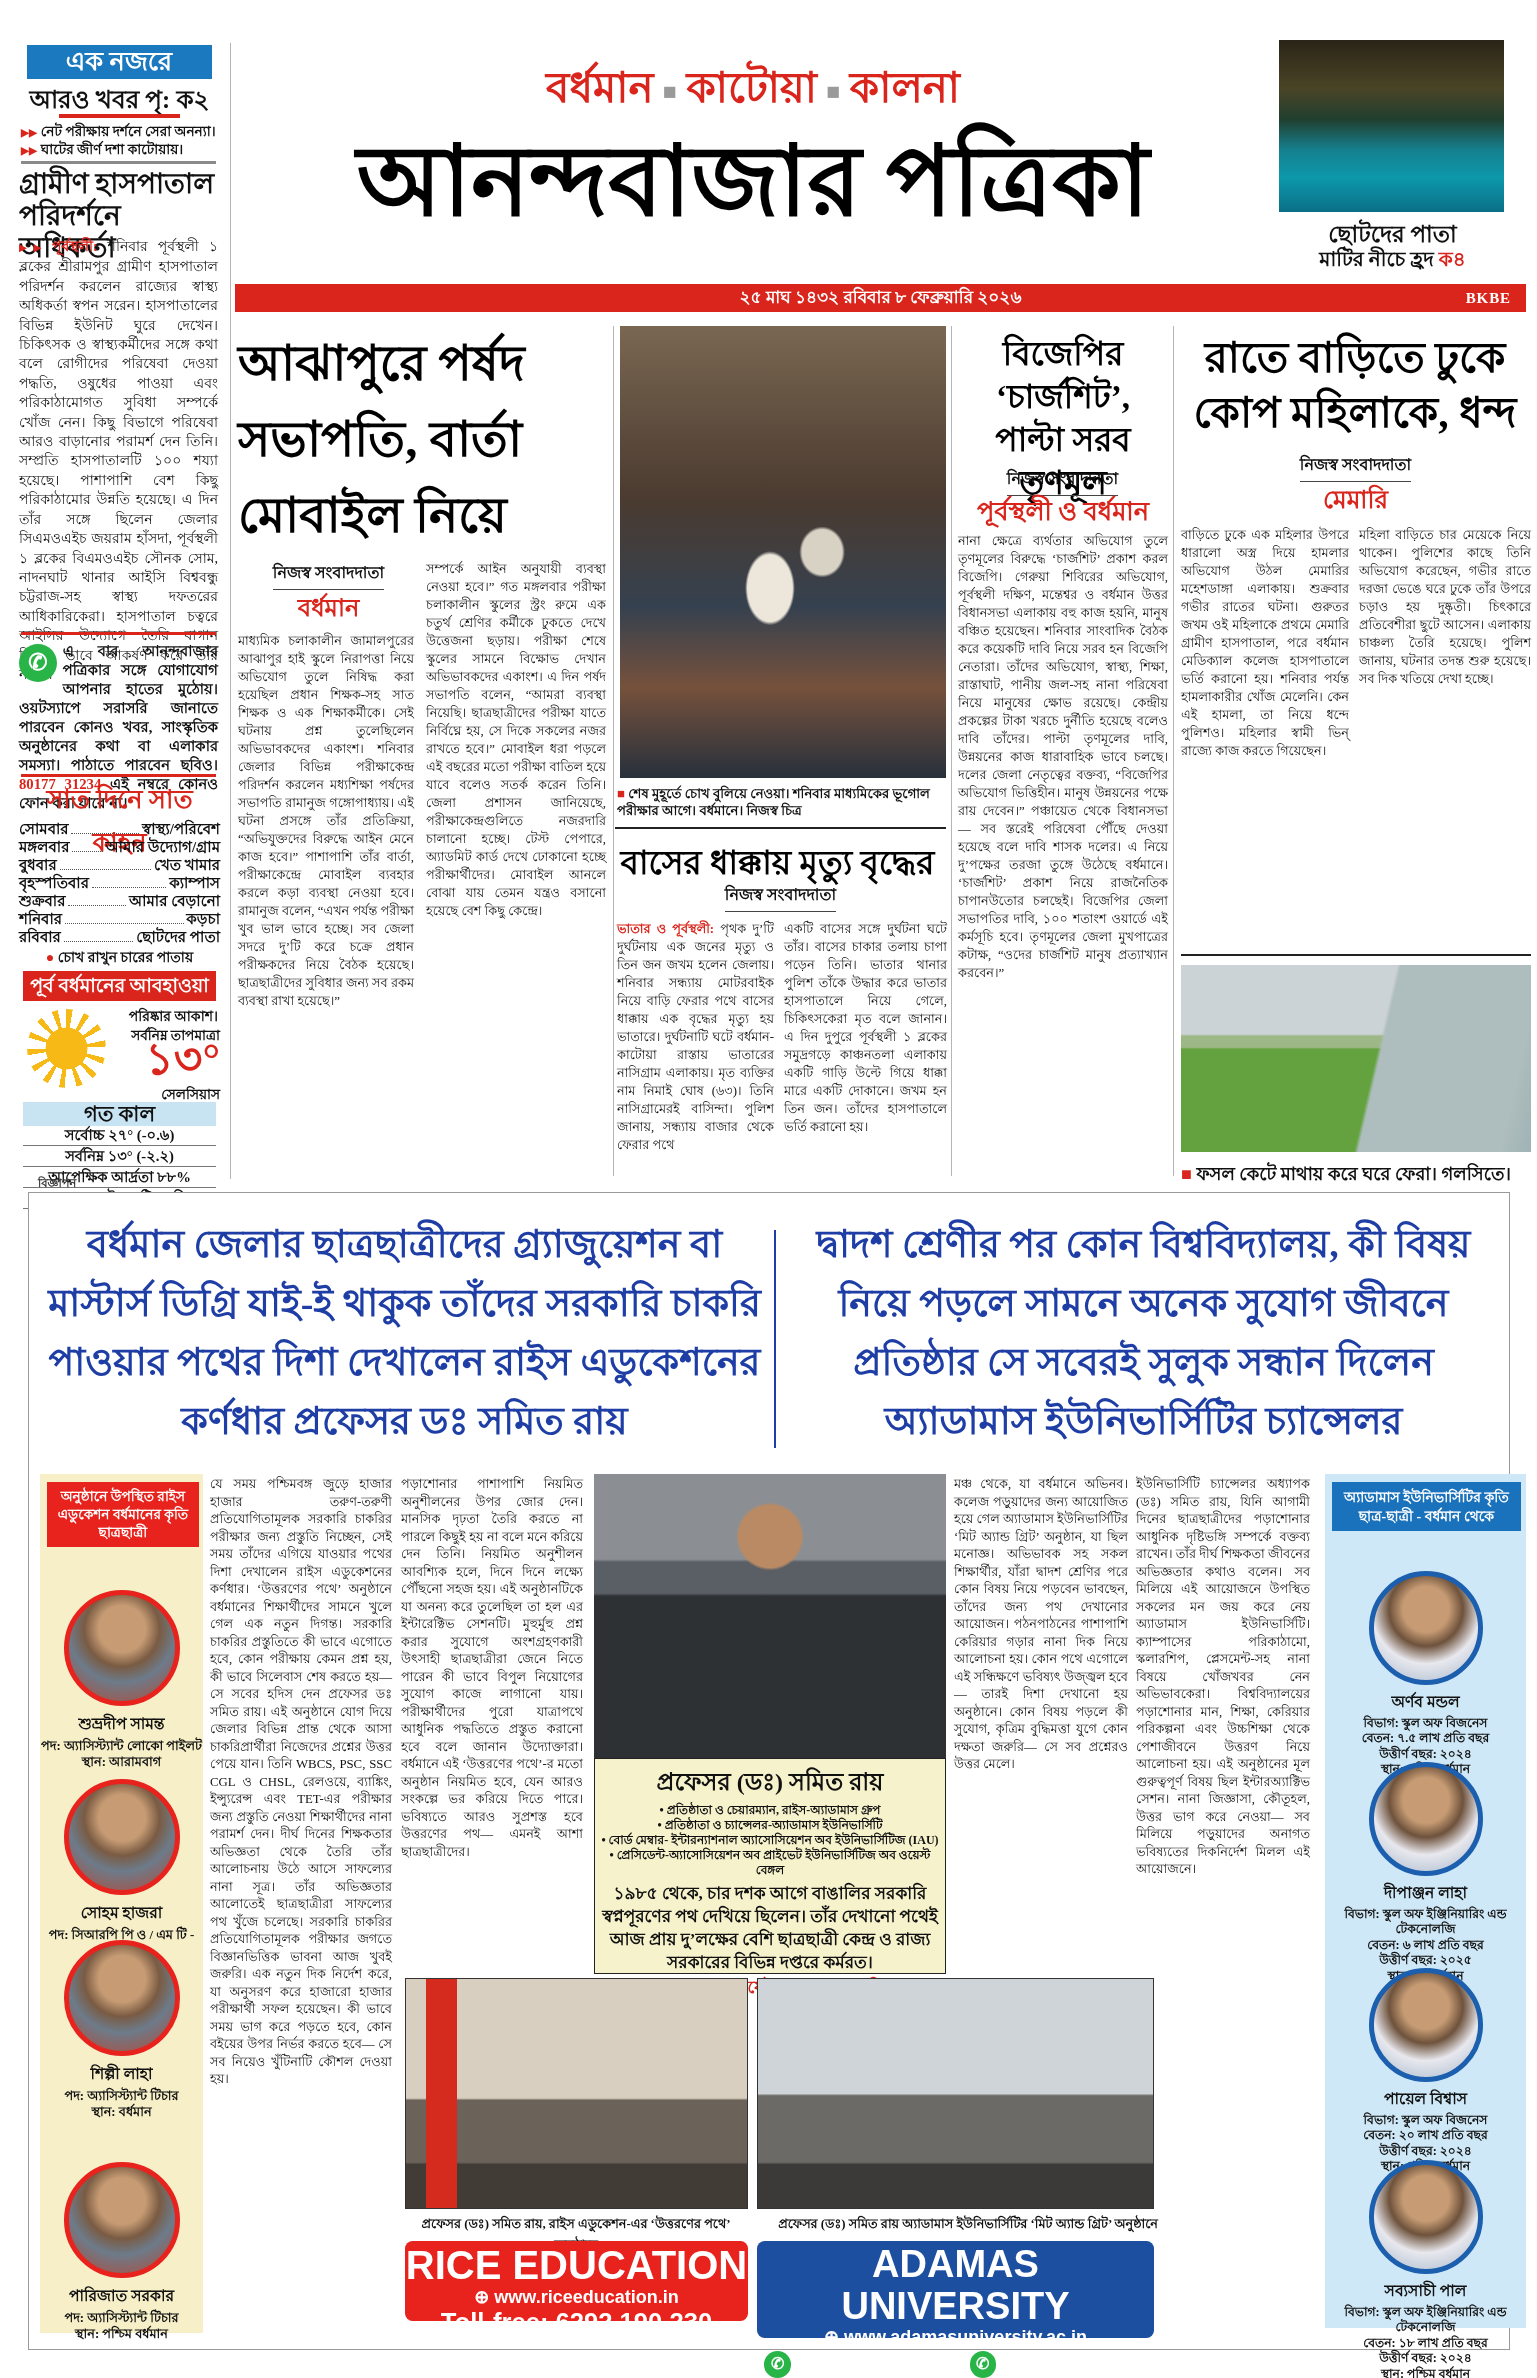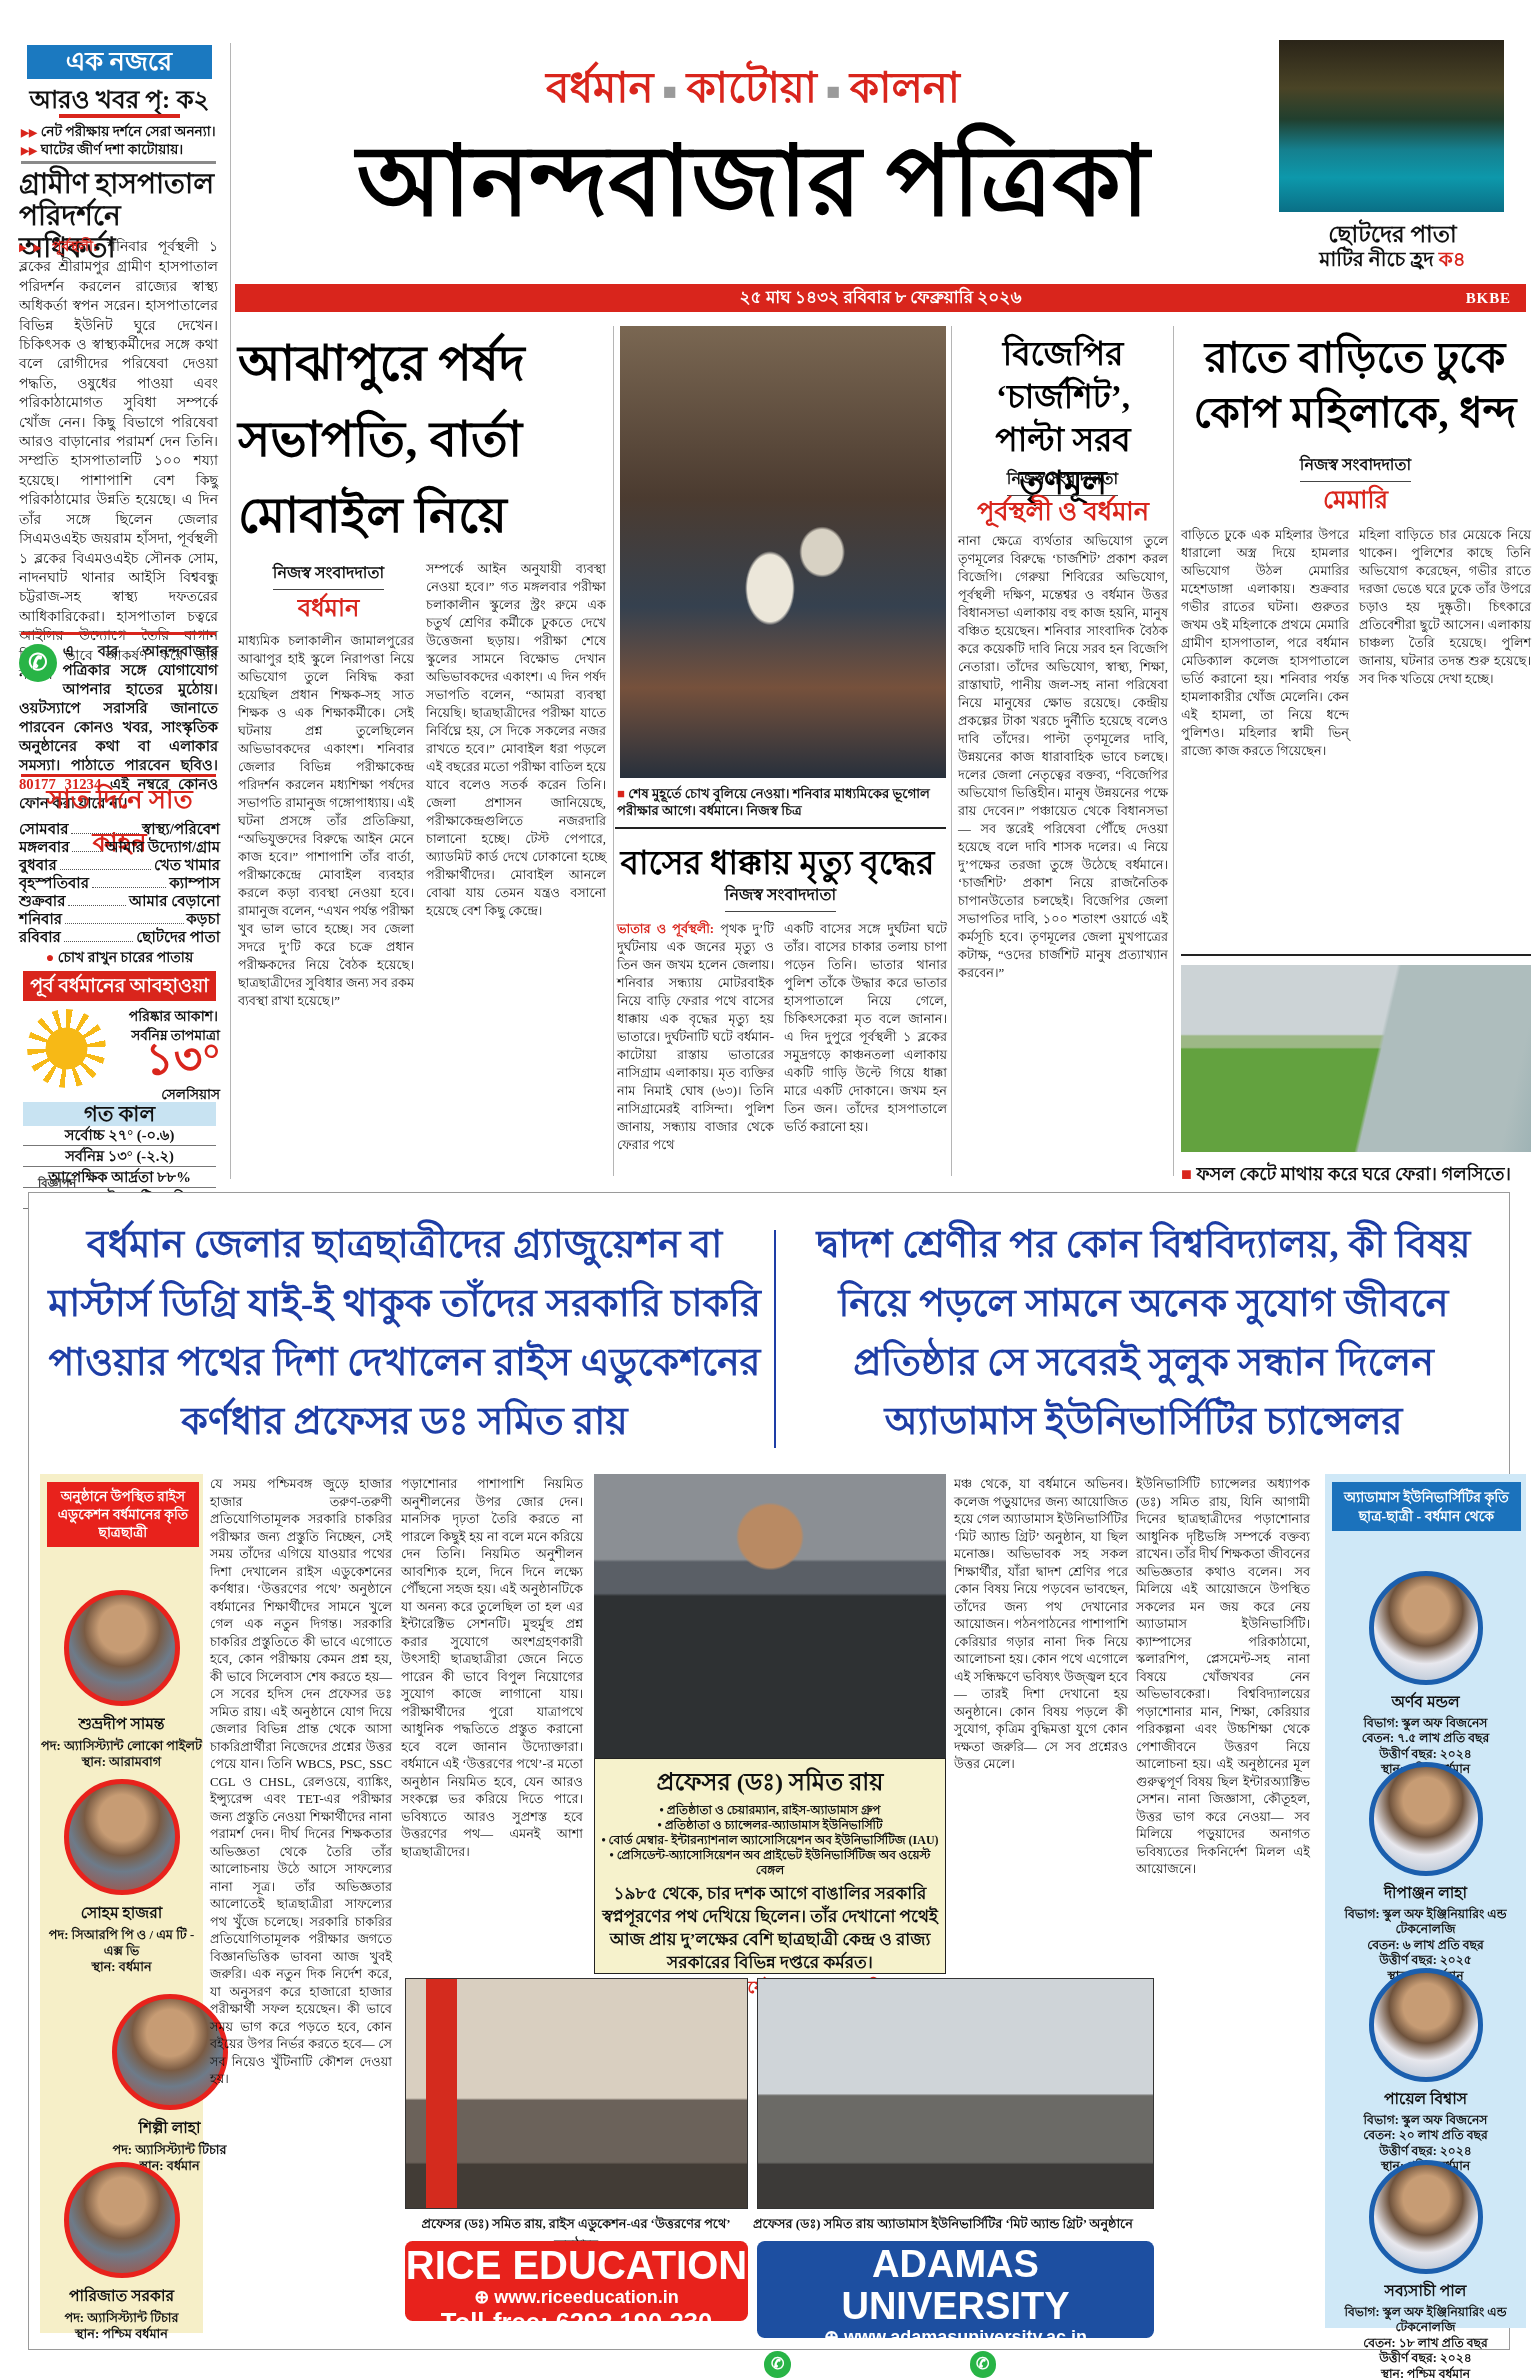--- a/index.html
+++ b/index.html
@@ -109,21 +109,21 @@
   #adamas-colA{left:954px;top:1476px;width:174px;height:487px;}
   #adamas-colB{left:1136px;top:1476px;width:174px;height:854px;}
   
   #rice-group{left:405px;top:1978px;width:343px;height:231px;border:0.9px solid #333;box-sizing:border-box;background:linear-gradient(90deg,rgba(0,0,0,0) 0 6%,#d42b1e 6% 15%,rgba(0,0,0,0) 15%),linear-gradient(180deg,#d9cfc0 0 52%,#6b625a 53% 80%,#423c36 81% 100%);}
   #rice-gcap{left:399px;top:2214px;width:354px;font-size:12.8px;font-weight:bold;text-align:center;}
   #rice-foot{left:405px;top:2241px;width:343px;height:80px;background:#e8221c;border-radius:7.6px;color:#fff;text-align:center;}
   #rice-brand{font-size:40px;font-weight:bold;line-height:44px;margin-top:1.9px;font-family:"Liberation Sans",sans-serif;}
   .webline{font-size:18px;font-weight:bold;font-family:"Liberation Sans",sans-serif;line-height:21px;}
   #rice-toll{font-size:25.6px;font-weight:bold;font-family:"Liberation Sans",sans-serif;line-height:28px;}
   #adamas-group{left:757px;top:1978px;width:397px;height:231px;border:0.9px solid #333;box-sizing:border-box;background:linear-gradient(180deg,#cfd4d8 0 50%,#6b6a66 51% 80%,#3c3a38 81% 100%);}
-  #adamas-gcap{left:753px;top:2214px;width:405px;font-size:12.8px;font-weight:bold;text-align:left;}
+  #adamas-gcap{left:753px;top:2214px;width:405px;font-size:12.8px;font-weight:bold;text-align:right;}
   #adamas-foot{left:757px;top:2241px;width:397px;height:97px;background:#1d4fa1;border-radius:7.6px;color:#fff;text-align:center;}
   #adamas-brand{font-size:38px;font-weight:bold;line-height:42px;margin-top:1.9px;font-family:"Liberation Sans",sans-serif;}
   #adamas-phones{font-size:24.6px;font-weight:bold;font-family:"Liberation Sans",sans-serif;line-height:30px;}
   .picon{display:inline-block;width:26.5px;height:26.5px;border-radius:50%;background:#28b446;color:#fff;font-size:16px;line-height:26.5px;vertical-align:middle;margin:0 3.8px;}
   
   #st-panel{left:1325px;top:1474px;width:201px;height:854px;background:#cfe8f7;}
   #st-ph{left:1332px;top:1482px;width:185px;background:#1b72bc;color:#fff;font-size:14px;line-height:19px;font-weight:bold;text-align:center;padding:5.7px 1.9px;}
   .scard{position:absolute;width:201px;text-align:center;}
   .scircle{width:104px;height:104px;border-radius:50%;border:5.7px solid #1b5fae;margin:0 auto 4.7px;background:radial-gradient(circle at 50% 32%,#c79c74 0 26%,#6e523c 42%,#e8e8ee 62%,#9fb4c8 100%);}
   .sname{font-size:15.6px;font-weight:bold;}
@@ -260,21 +260,21 @@
   <div class="pname">শুভ্রদীপ সামন্ত</div>
   <div class="pline">পদ: অ্যাসিস্ট্যান্ট লোকো পাইলট</div>
   <div class="pline">স্থান: আরামবাগ</div>
 </div>
 <div class="pcard" style="left:40px;top:1779px;">
   <div class="pcircle"></div>
   <div class="pname">সোহম হাজরা</div>
   <div class="pline">পদ: সিআরপি পি ও / এম টি - এক্স ভি</div>
   <div class="pline">স্থান: বর্ধমান</div>
 </div>
-<div class="pcard" style="left:40px;top:1994px;padding-left:48px;">
+<div class="pcard" style="left:40px;top:1940px;">
   <div class="pcircle"></div>
   <div class="pname">শিল্পী লাহা</div>
   <div class="pline">পদ: অ্যাসিস্ট্যান্ট টিচার</div>
   <div class="pline">স্থান: বর্ধমান</div>
 </div>
 <div class="pcard" style="left:40px;top:2162px;">
   <div class="pcircle"></div>
   <div class="pname">পারিজাত সরকার</div>
   <div class="pline">পদ: অ্যাসিস্ট্যান্ট টিচার</div>
   <div class="pline">স্থান: পশ্চিম বর্ধমান</div>

